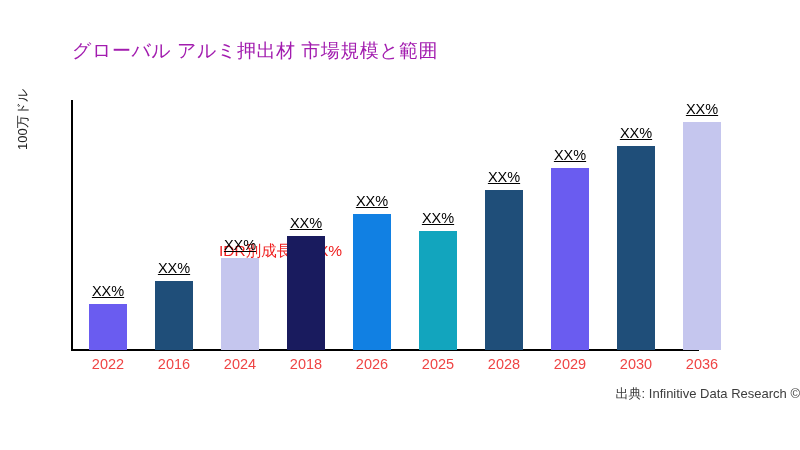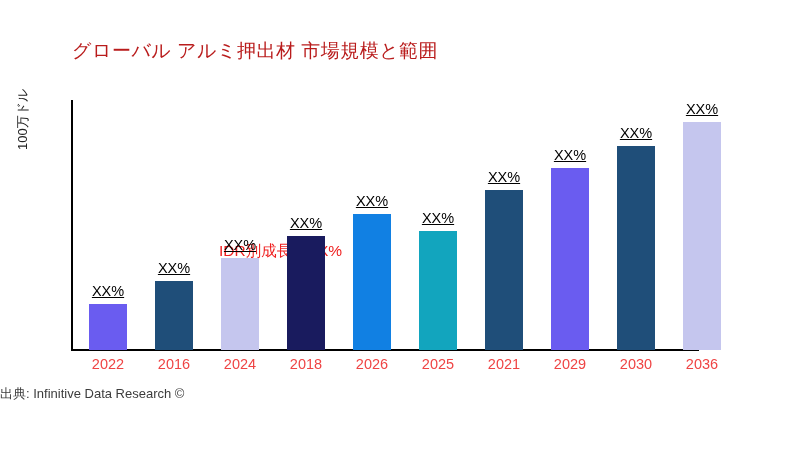--- a/index.html
+++ b/index.html
@@ -19,21 +19,21 @@
     width: 800px;
     height: 450px;
   }
 
   
   #chart-title {
     position: absolute;
     left: 72px;
     top: 38px;
     font-size: 19px;
-    color: #b91c1c;
+    color: #a21caf;
     letter-spacing: 0.5px;
     white-space: nowrap;
   }
 
   
   #plot-area {
     position: absolute;
     left: 71px;
     top: 100px;
     width: 660px;
@@ -110,21 +110,21 @@
     color: #ef2020;
     white-space: nowrap;
   }
 
   
   #source-note {
     position: absolute;
     left: 0px;
     top: 385px;
     width: 800px;
-    text-align: left;
+    text-align: right;
     font-size: 13px;
     color: #3c3c3c;
   }
 </style>
 </head>
 <body>
 
 <div id="chart-root">
 
   <div id="chart-title">グローバル アルミ押出材 市場規模と範囲</div>
@@ -164,21 +164,21 @@
           <div class="bar-category-label">2026</div>
         </div>
         <div class="bar-slot" style="left: 348px; width: 38px;">
           <div class="bar-rect" style="height: 119px; background: rgb(18, 165, 190);"></div>
           <div class="bar-value-label" style="bottom: 124px;">XX%</div>
           <div class="bar-category-label">2025</div>
         </div>
         <div class="bar-slot" style="left: 414px; width: 38px;">
           <div class="bar-rect" style="height: 160px; background: rgb(31, 78, 121);"></div>
           <div class="bar-value-label" style="bottom: 165px;">XX%</div>
-          <div class="bar-category-label">2021</div>
+          <div class="bar-category-label">2028</div>
         </div>
         <div class="bar-slot" style="left: 480px; width: 38px;">
           <div class="bar-rect" style="height: 182px; background: rgb(106, 92, 240);"></div>
           <div class="bar-value-label" style="bottom: 187px;">XX%</div>
           <div class="bar-category-label">2029</div>
         </div>
         <div class="bar-slot" style="left: 546px; width: 38px;">
           <div class="bar-rect" style="height: 204px; background: rgb(31, 78, 121);"></div>
           <div class="bar-value-label" style="bottom: 209px;">XX%</div>
           <div class="bar-category-label">2030</div>

